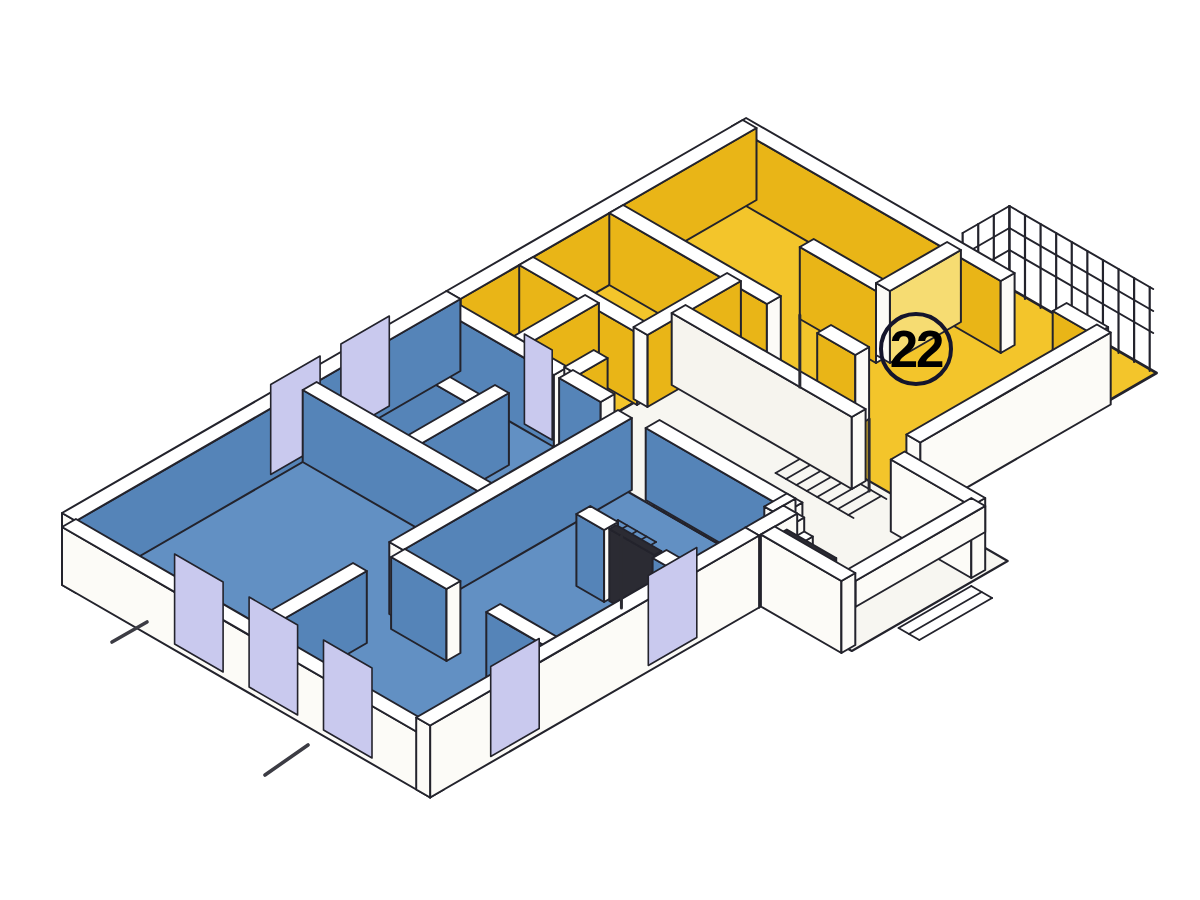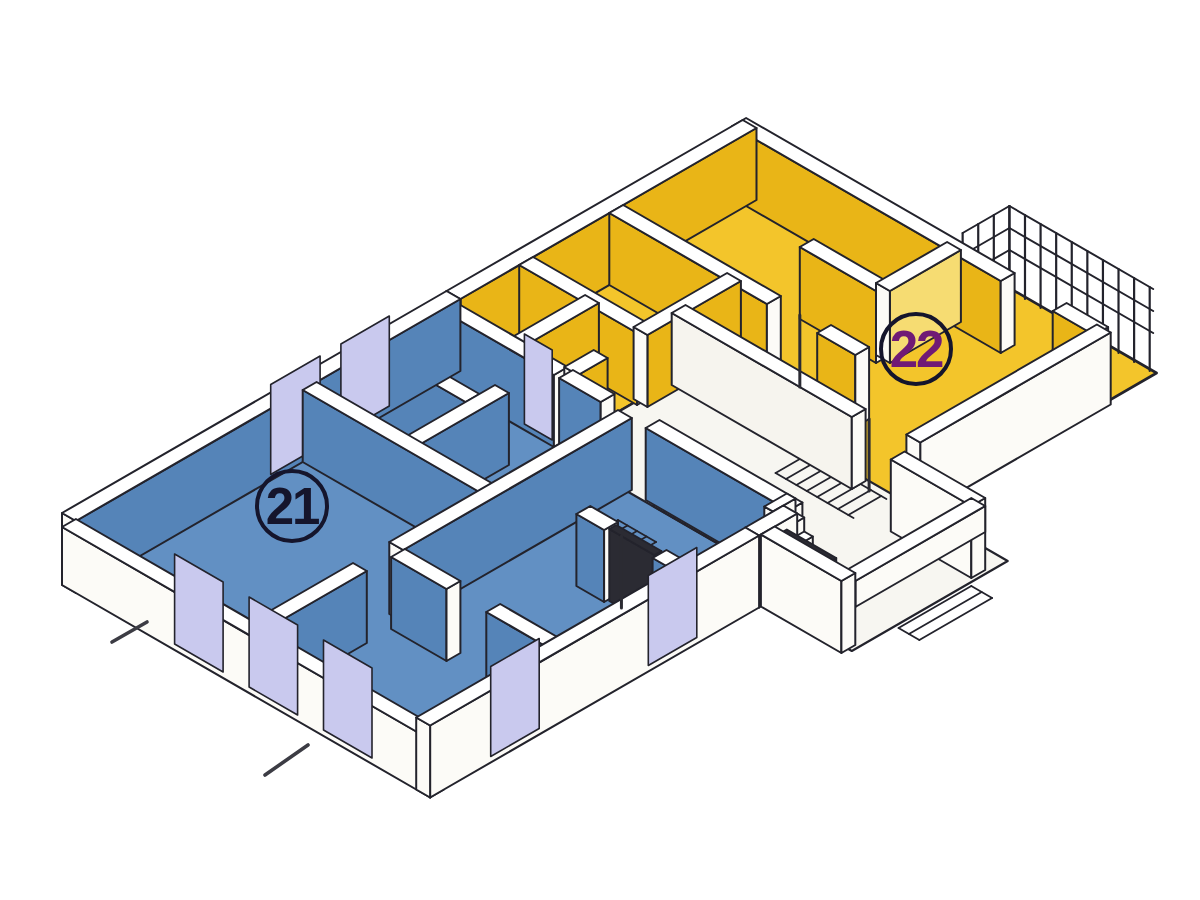--- a/index.html
+++ b/index.html
@@ -212,15 +212,14 @@
         <line x1="621.436" y1="608" x2="621.436" y2="536" stroke="#2b2b33" stroke-width="3" stroke-linecap="round"></line>
         <line x1="799.832" y1="387" x2="799.832" y2="315" stroke="#2b2b33" stroke-width="3" stroke-linecap="round"></line>
         <line x1="869.112" y1="491" x2="869.112" y2="419" stroke="#2b2b33" stroke-width="3" stroke-linecap="round"></line>
       </g>
       <g>
         <line x1="112" y1="642" x2="147" y2="622" stroke="#3c3c44" stroke-width="3.6" stroke-linecap="round"></line>
         <line x1="265" y1="775" x2="308" y2="745" stroke="#3c3c44" stroke-width="3.6" stroke-linecap="round"></line>
       </g>
     </svg>
 
-  <div class="badge" id="badge-21" style="left: 255px; top: 469px; border: 4.5px solid rgb(21, 21, 44); color: rgb(21, 21, 44);">21</div>
-  <div class="badge" id="badge-22" style="left: 879px; top: 312px; border: 4.5px solid rgb(21, 21, 44); color: #701a75;">22</div>
+  <div class="badge" id="badge-22" style="left: 879px; top: 312px; border: 4.5px solid rgb(21, 21, 44); color: #000000;">22</div>
 </div>
 
 </body></html>

